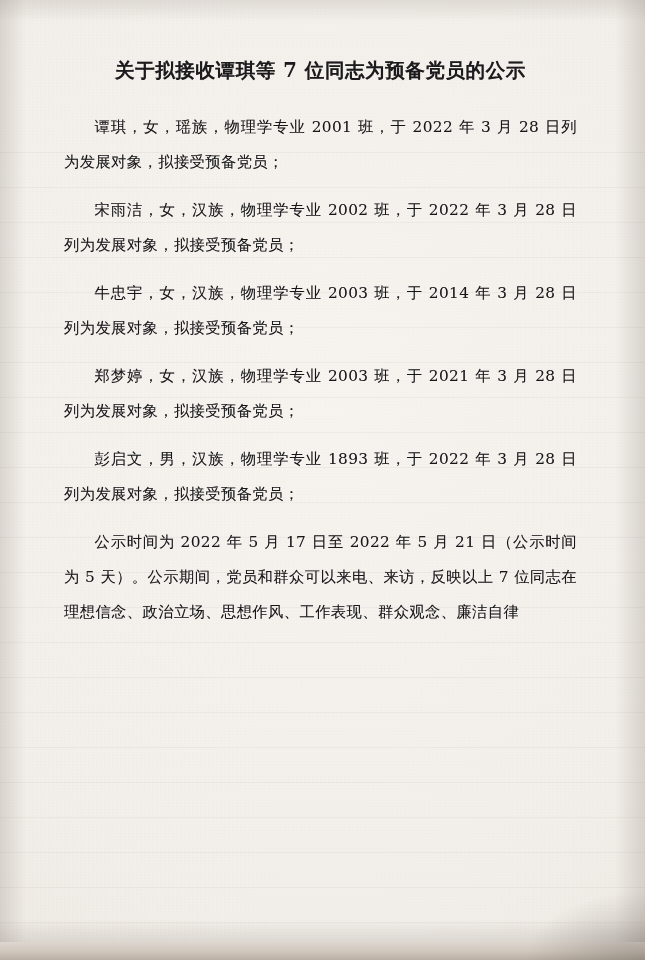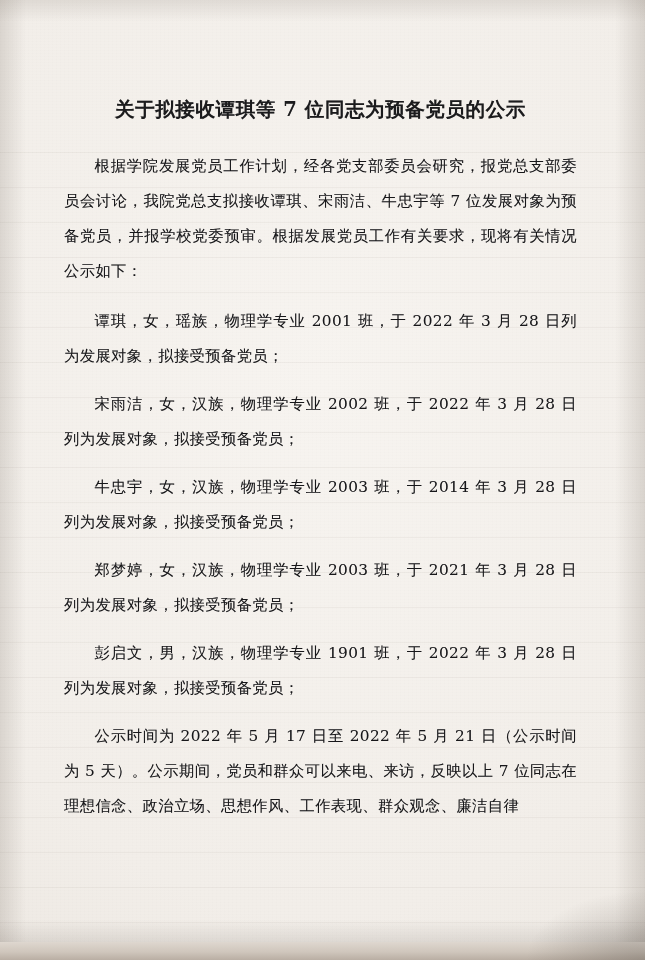--- a/index.html
+++ b/index.html
@@ -82,21 +82,21 @@
 
   #content {
     position: relative;
     z-index: 2;
     padding: 0 68px 0 64px;
     box-sizing: border-box;
   }
 
   .doc-title {
     margin: 0;
-    padding-top: 96px;
+    padding-top: 57px;
     text-align: center;
     font-size: 19.5px;
     font-weight: 700;
     letter-spacing: .6px;
     color: #1b1b1d;
     font-family: "DejaVu Serif", "Liberation Serif", serif;
     text-shadow: 0 0 .6px rgba(0,0,0,.35);
   }
 
   .body-block {
@@ -140,26 +140,25 @@
 <div id="page">
 
   <div id="rules"></div>
   <div id="grain"></div>
 
   <div id="content">
 
     <h1 class="doc-title">关于拟接收谭琪等 7 位同志为预备党员的公示</h1>
 
     <div class="body-block">
-      <p class="para">根据学院发展党员工作计划，经各党支部委员会研究，报党总支部委员会讨论，我院党总支拟接收谭琪、宋雨洁、牛忠宇等 7 位发展对象为预备党员，并报学校党委预审。根据发展党员工作有关要求，现将有关情况公示如下：</p>
       <p class="para tight">谭琪，女，瑶族，物理学专业 2001 班，于 2022 年 3 月 28 日列为发展对象，拟接受预备党员；</p>
       <p class="para tight">宋雨洁，女，汉族，物理学专业 2002 班，于 2022 年 3 月 28 日列为发展对象，拟接受预备党员；</p>
       <p class="para tight">牛忠宇，女，汉族，物理学专业 2003 班，于 2014 年 3 月 28 日列为发展对象，拟接受预备党员；</p>
       <p class="para tight">郑梦婷，女，汉族，物理学专业 2003 班，于 2021 年 3 月 28 日列为发展对象，拟接受预备党员；</p>
-      <p class="para tight">彭启文，男，汉族，物理学专业 1901 班，于 2022 年 3 月 28 日列为发展对象，拟接受预备党员；</p>
+      <p class="para tight">彭启文，男，汉族，物理学专业 1893 班，于 2022 年 3 月 28 日列为发展对象，拟接受预备党员；</p>
       <p class="para">公示时间为 2022 年 5 月 17 日至 2022 年 5 月 21 日（公示时间为 5 天）。公示期间，党员和群众可以来电、来访，反映以上 7 位同志在理想信念、政治立场、思想作风、工作表现、群众观念、廉洁自律</p>
     </div>
 
   </div>
 
   <div id="edge-left"></div>
   <div id="edge-right"></div>
   <div id="edge-top"></div>
   <div id="edge-bottom-shadow"></div>
   <div id="desk-strip"></div>

